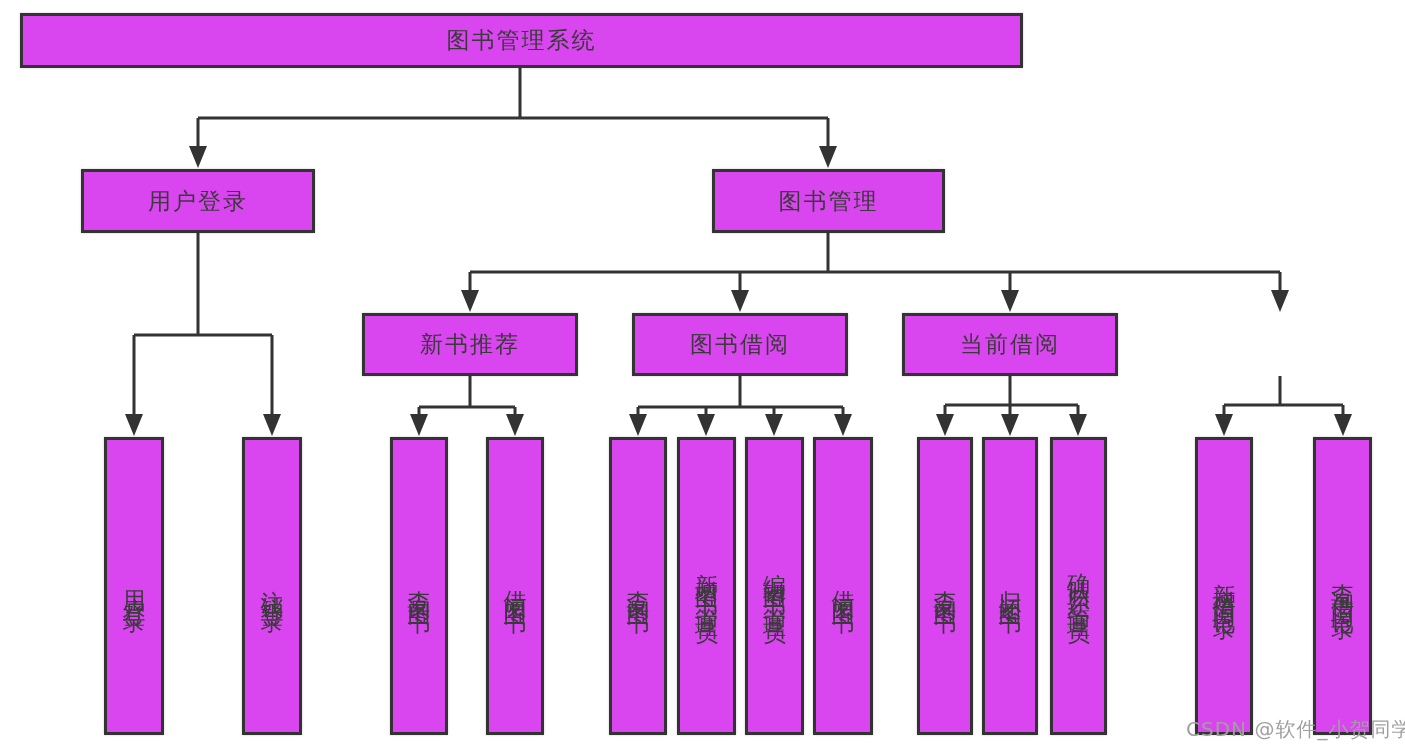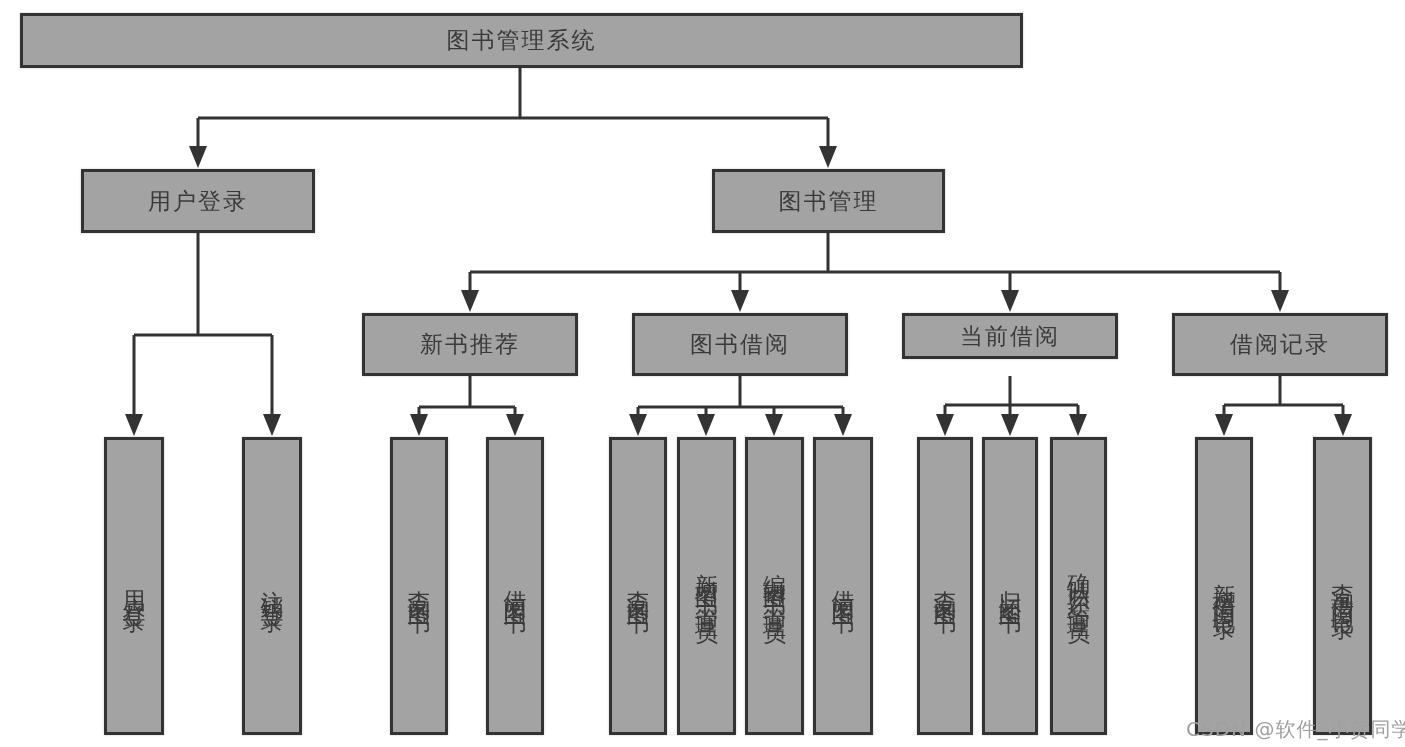--- a/index.html
+++ b/index.html
@@ -10,21 +10,21 @@
     font-family:"DejaVu Sans","Liberation Sans",sans-serif;
     color:#3a3a3a;
   }
   .stage { position:absolute; inset:0; }
   svg.connectors { position:absolute; left:0; top:0; width:1405px; height:747px; }
   svg.connectors path { stroke:#333333; stroke-width:3; fill:none; }
   svg.connectors polygon { fill:#333333; stroke:none; }
 
   .box {
     position:absolute;
-    background:#a3a3a3;
+    background:#d946ef;
     border:3px solid #333333;
     box-shadow:0 0 2px rgba(0,0,0,.22);
     display:flex; align-items:center; justify-content:center;
     text-align:left;
   }
   .h-label { font-size:23px; letter-spacing:2px; white-space:nowrap; }
 
   .leaf { top:437px; height:298px; }
   .v-text {
     writing-mode:vertical-rl;
@@ -109,25 +109,22 @@
   <div class="box" style="left:712px; top:169px; width:233px; height:64px;">
     <span class="h-label">图书管理</span>
   </div>
 
   <div class="box" style="left:632px; top:313px; width:216px; height:63px;">
     <span class="h-label">图书借阅</span>
   </div>
   <div class="box" style="left:362px; top:313px; width:216px; height:63px;">
     <span class="h-label">新书推荐</span>
   </div>
-  <div class="box" style="left:902px; top:313px; width:216px; height:46px;">
+  <div class="box" style="left:902px; top:313px; width:216px; height:63px;">
     <span class="h-label">当前借阅</span>
-  </div>
-  <div class="box" style="left:1172px; top:313px; width:216px; height:63px;">
-    <span class="h-label">借阅记录</span>
   </div>
 
   <div class="box leaf" style="left:104px; width:60px;">
     <span class="v-text">用户登录</span>
   </div>
   <div class="box leaf" style="left:242px; width:60px;">
     <span class="v-text">注销登录</span>
   </div>
 
   <div class="box leaf" style="left:390px; width:58px;">

